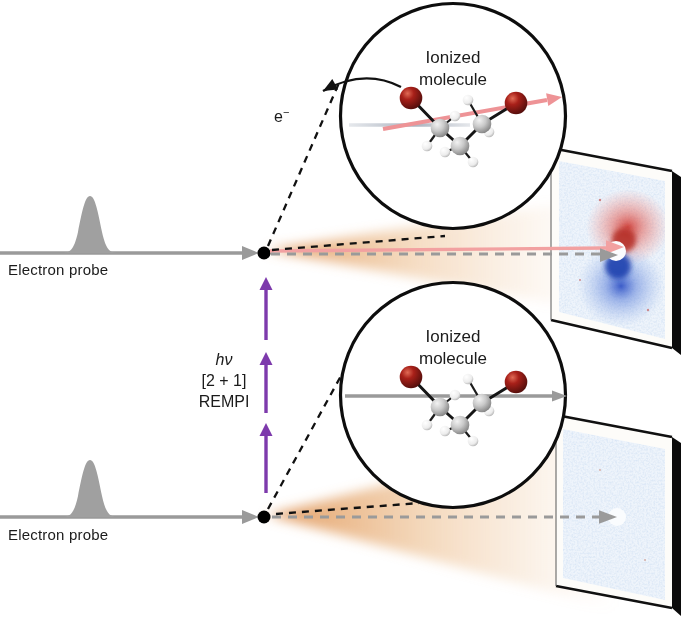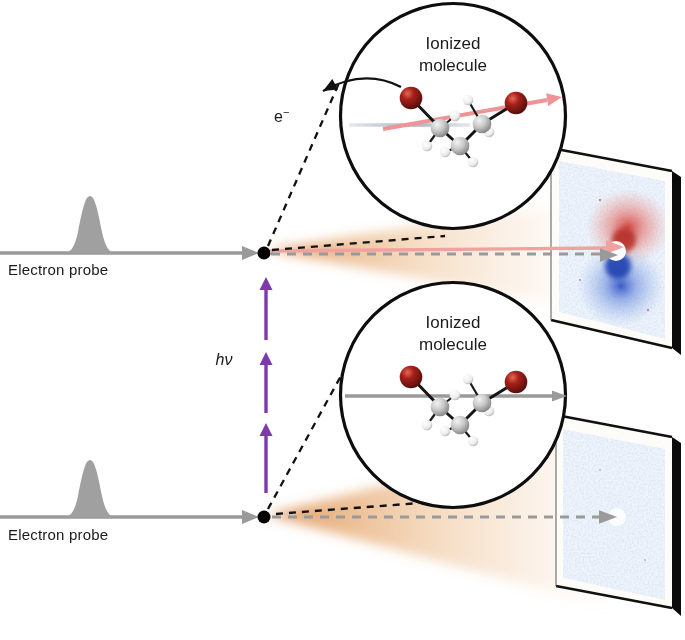--- a/index.html
+++ b/index.html
@@ -5,21 +5,21 @@
   html,body{margin:0;padding:0;background:#ffffff;}
   .stage{
     position:relative;width:685px;height:640px;background:#ffffff;overflow:hidden;
     font-family:"Liberation Sans", sans-serif;color:var(--text,#1b1b1b);
   }
   .stage svg{position:absolute;left:0;top:0;}
   .lbl{position:absolute;white-space:nowrap;}
   .probe-label{font-size:15px;letter-spacing:.2px;}
   .probe-label.top{left:8px;top:261px;}
   .probe-label.bottom{left:8px;top:526px;}
-  .circle-title{position:absolute;width:150px;text-align:center;font-size:17px;line-height:22px;}
+  .circle-title{position:absolute;width:150px;text-align:center;font-size:17px;line-height:22px;margin-top:14px;}
   .circle-title.ionized{left:378px;top:33px;}
   .circle-title.neutral{left:378px;top:312px;}
   .e-label{left:274px;top:106px;font-size:16px;}
   .e-label sup{font-size:11px;vertical-align:6px;}
   .rempi-block{position:absolute;left:174px;top:349px;width:100px;text-align:center;font-size:16px;line-height:21px;}
   .rempi-block .hv{font-style:italic;}
   
   .beam{stroke:var(--beam_gray,#9a9a9a);stroke-width:3.4;fill:none;}
   .beamhead{fill:var(--beam_gray,#9a9a9a);}
   .beamdash{stroke:var(--beam_gray,#9a9a9a);stroke-width:3.2;fill:none;stroke-dasharray:9 7;}
@@ -240,15 +240,17 @@
 </div>
 <div class="circle-title neutral">
   <div>Ionized</div>
   <div>molecule</div>
 </div>
 
 <div class="lbl e-label"><span>e</span><sup>−</sup></div>
 
 <div class="rempi-block">
   <div class="hv">hν</div>
+  <div>[2 + 1]</div>
+  <div>REMPI</div>
 </div>
 
 </div>
 
 </body></html>

